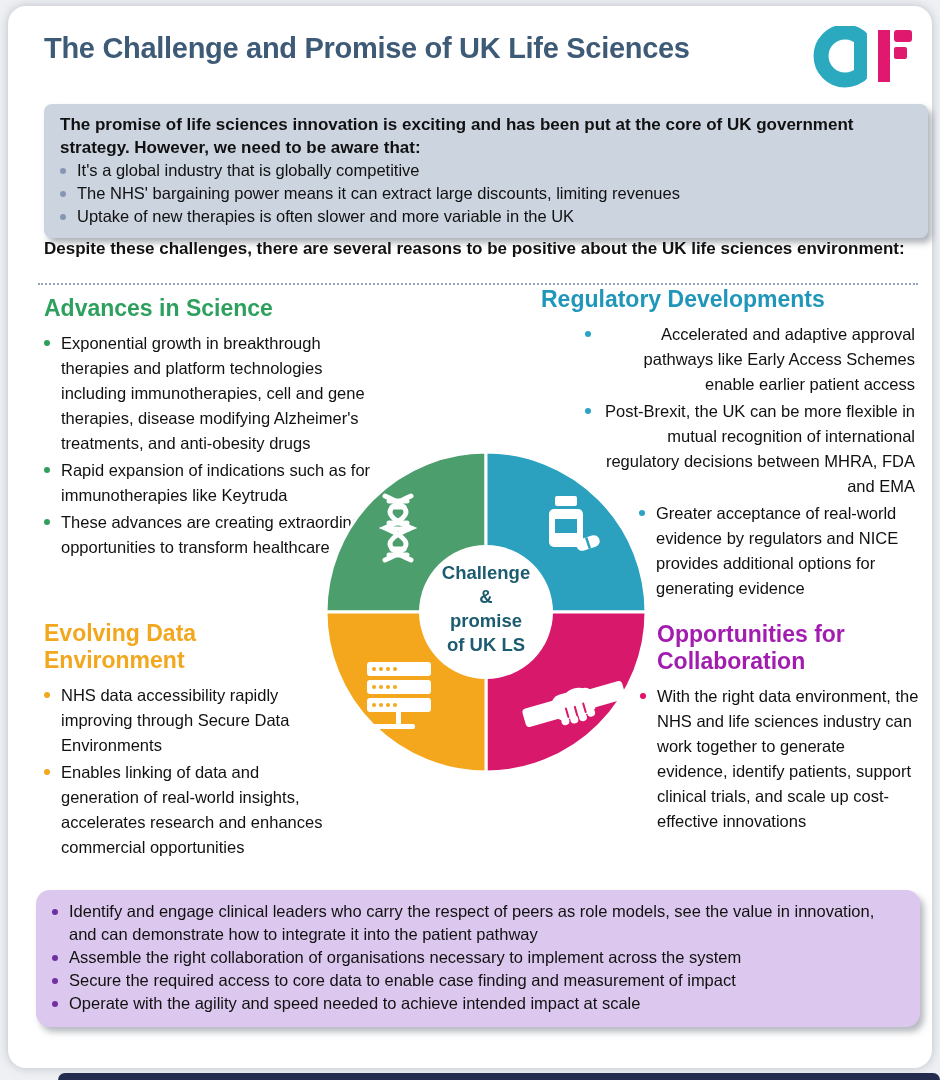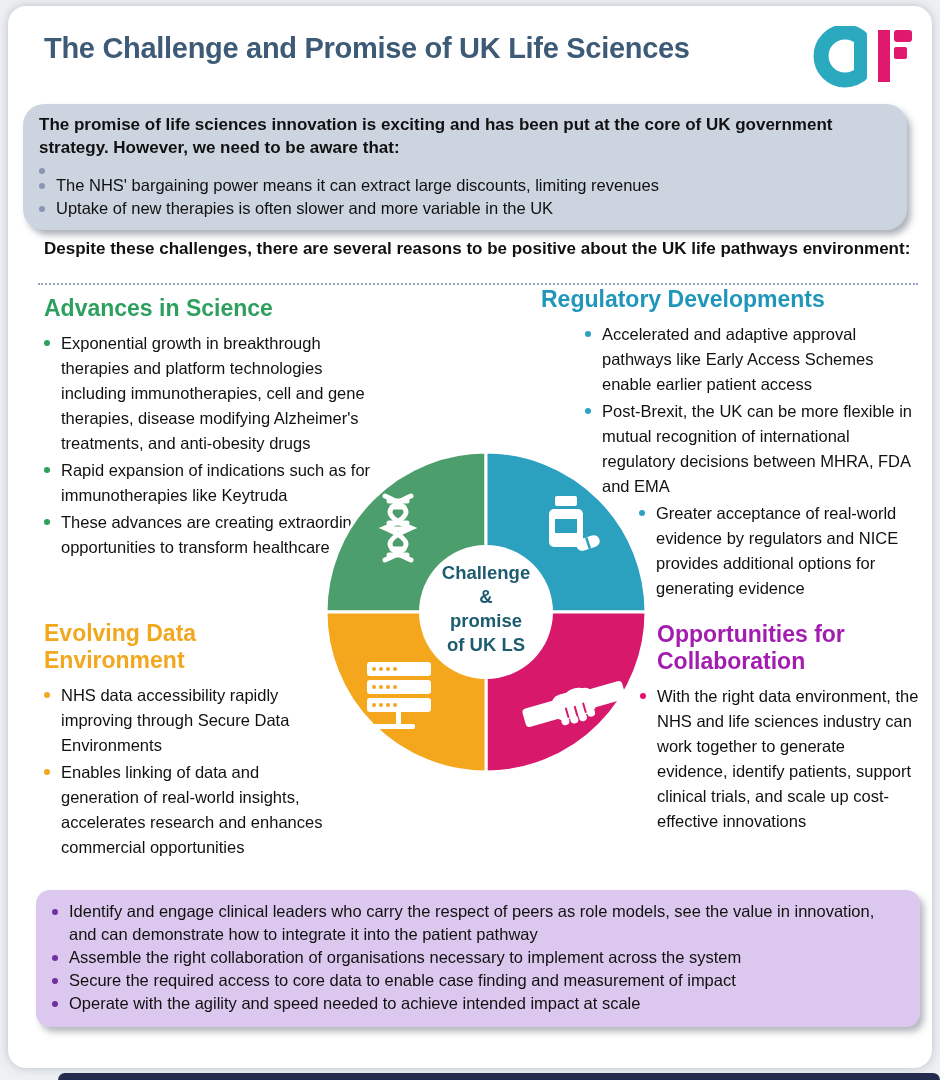--- a/index.html
+++ b/index.html
@@ -15,22 +15,22 @@
     background:#ffffff; border-radius:18px;
     box-shadow:0 0 10px rgba(90,100,120,.35);
   }
   .page-title {
     position:absolute; left:36px; top:26px; width:720px;
     font-size:29px; font-weight:bold; color:#3d5a76; letter-spacing:-.3px;
   }
   .logo { position:absolute; left:798px; top:20px; }
 
   .lead-box {
-    position:absolute; left:15px; top:98px; width:884px;
-    background:#ccd4e0; border-radius:21px;
+    position:absolute; left:36px; top:98px; width:884px;
+    background:#ccd4e0; border-radius:8px;
     padding:9px 16px 10px 16px;
     box-shadow:4px 5px 6px rgba(110,118,130,.55);
   }
   .lead-box .lead, .concl-box .lead { font-size:17px; font-weight:bold; color:#111; line-height:23px; }
   .lead-box ul li, .concl-box ul li { line-height:23px; }
 
   .despite {
     position:absolute; left:36px; top:233px; width:870px;
     font-size:17px; font-weight:bold; color:#111;
   }
@@ -49,21 +49,21 @@
   .sec-title { font-size:23px; font-weight:bold; margin-bottom:9px; }
   .section ul.blist li { line-height:25px; margin-bottom:2px; }
 
   #sec-advances { left:36px; top:289px; width:336px; }
   #sec-advances .sec-title { color:#2ea05e; }
   #sec-advances .dot { background:#2ea05e; }
 
   #sec-regulatory { left:533px; top:280px; width:375px; }
   #sec-regulatory .sec-title { color:#2097ba; }
   #sec-regulatory .dot { background:#2aa3c4; }
-  #sec-regulatory ul.main { margin-left:44px; width:330px; }
+  #sec-regulatory ul.main { margin-left:44px; width:330px;text-align:right; }
   #sec-regulatory ul.sub  { margin-left:98px; width:276px; }
 
   #sec-data { left:36px; top:614px; width:290px; }
   #sec-data .sec-title { color:#f2a71f; }
   #sec-data .dot { background:#f2a71f; }
 
   #sec-collab { left:632px; top:615px; width:280px; }
   #sec-collab .sec-title { color:#a21caf; margin-left:17px; }
   #sec-collab .dot { background:#e3106e; }
 
@@ -104,33 +104,34 @@
       <rect x="88" y="4" width="18" height="12" rx="3" fill="#E0196E"></rect>
       <rect x="88" y="21" width="13" height="12" rx="2" fill="#E0196E"></rect>
     </svg>
   </div>
 
   <div class="lead-box">
     <div class="lead">The promise of life sciences innovation is exciting and has been put at the core of UK government strategy. However, we need to be aware that:</div>
     <ul class="blist">
         <li>
           <span class="dot" style="background: rgb(135, 150, 179);"></span>
+          <span class="btxt">It's a global industry that is globally competitive</span>
         </li>
         <li>
           <span class="dot" style="background: rgb(135, 150, 179);"></span>
           <span class="btxt">The NHS' bargaining power means it can extract large discounts, limiting revenues</span>
         </li>
         <li>
           <span class="dot" style="background: rgb(135, 150, 179);"></span>
           <span class="btxt">Uptake of new therapies is often slower and more variable in the UK</span>
         </li>
       </ul>
   </div>
 
-  <div class="despite">Despite these challenges, there are several reasons to be positive about the UK life pathways environment:</div>
+  <div class="despite">Despite these challenges, there are several reasons to be positive about the UK life sciences environment:</div>
   <div class="dotline"></div>
 
   <div class="section" id="sec-advances">
     <div class="sec-title">Advances in Science</div>
     <ul class="blist">
         <li>
           <span class="dot"></span>
           <span class="btxt">Exponential growth in breakthrough therapies and platform technologies including immunotherapies, cell and gene therapies, disease modifying Alzheimer's treatments, and anti-obesity drugs</span>
         </li>
         <li>

